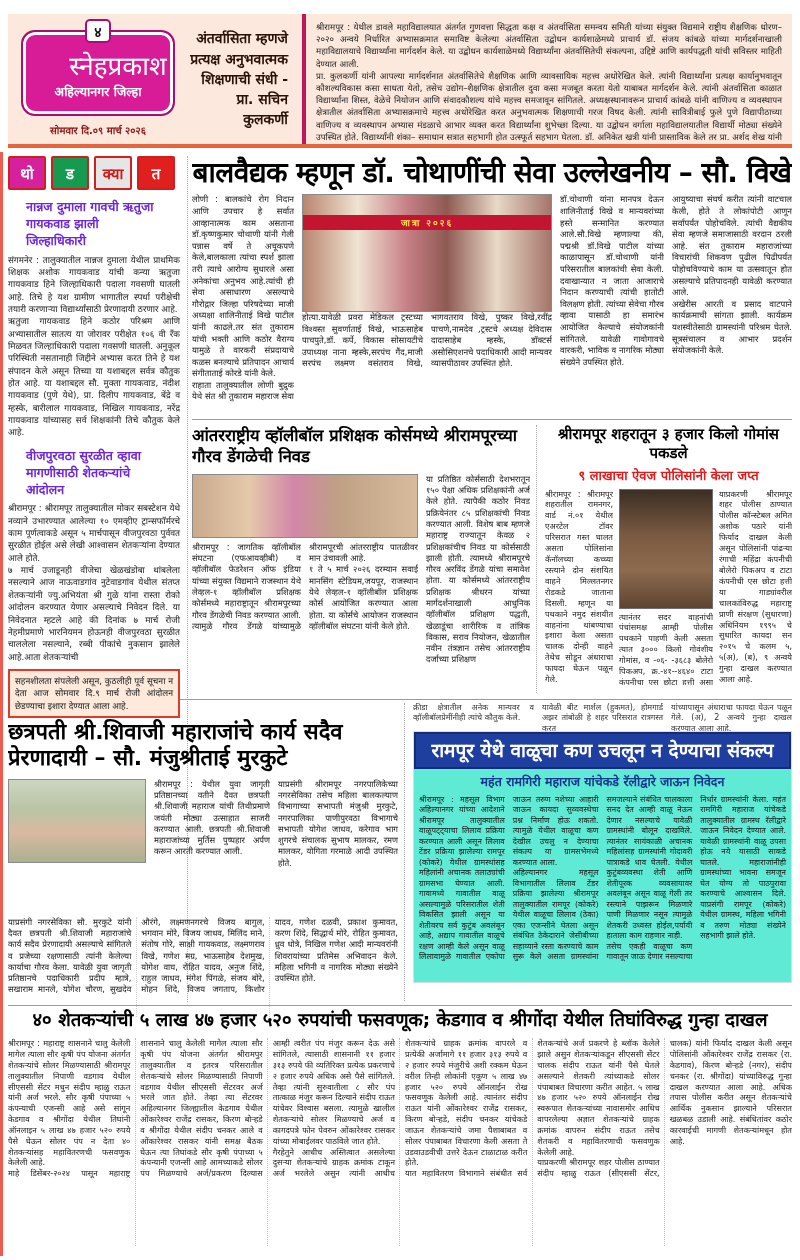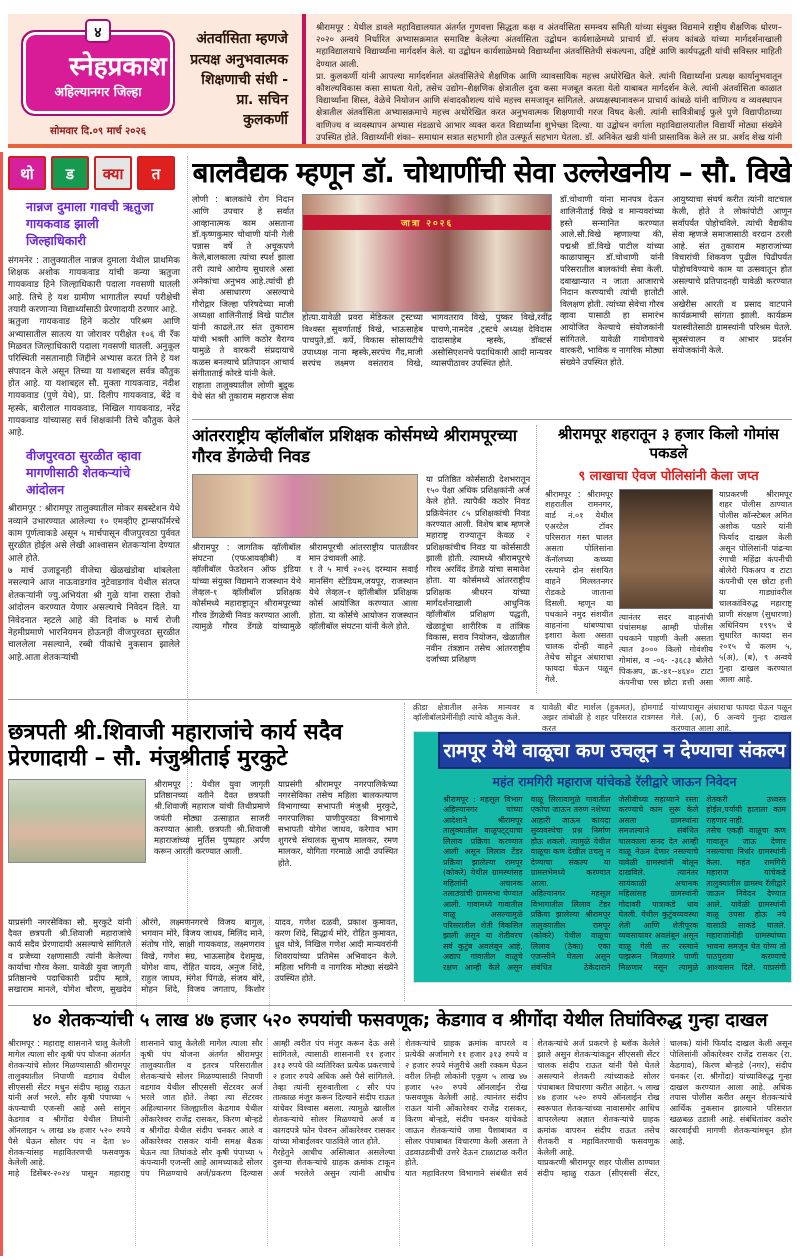--- a/index.html
+++ b/index.html
@@ -9,21 +9,21 @@
   
   .masthead{position:absolute;left:8px;top:14px;width:784px;height:134px;background:#fce8dc;
             border-bottom:4px solid #e8643c;display:flex;box-sizing:border-box;}
   .logo-zone{width:180px;position:relative;text-align:center;}
   .logo-box{position:relative;margin:16px auto 0;width:150px;height:82px;background:#d81b96;
             border:2px solid #a50f74;border-radius:14px;box-shadow:inset 0 0 0 3px #fff;
             color:#fff;display:flex;flex-direction:column;justify-content:center;}
   .logo-badge{position:absolute;top:-13px;left:50%;transform:translateX(-50%);width:26px;height:24px;
               background:#fff;border:2px solid #a50f74;border-radius:5px;font-weight:bold;font-size:14px;
               color:#111;display:flex;align-items:center;justify-content:center;box-sizing:border-box;}
-  .logo-title{font-size:26px;font-weight:bold;line-height:1;margin-top:6px;padding-left:40px;}
+  .logo-title{font-size:26px;font-weight:normal;line-height:1;margin-top:6px;padding-left:40px;}
   .logo-sub{font-size:12.5px;font-weight:bold;margin-top:4px;}
   .date-line{margin-top:7px;font-size:10px;font-weight:bold;color:#8b1a1a;}
   .mast-headline{width:100px;padding:6px 14px 6px 0;display:flex;align-items:center;text-align:right;
                  font-weight:bold;font-size:14px;line-height:1.45;color:#2b1208;border-right:4px solid #be185d;}
   .mast-body{flex:1;padding:7px 10px;font-size:8.6px;line-height:1.42;text-align:justify;color:#222;
              white-space:pre-line;overflow:hidden;}
 
   .edge-strip{position:absolute;left:0;top:152px;width:3px;height:1104px;background:#ee5a4e;}
   .hline{position:absolute;height:1px;background:#9a9a9a;}
   .hl1{left:192px;top:419px;width:600px;}
@@ -91,21 +91,21 @@
   .sh-colA{width:116px;font-size:8.3px;line-height:1.36;text-align:justify;white-space:pre-line;overflow:hidden;height:132px;}
   .sh-colB{flex:1;font-size:8.3px;line-height:1.36;text-align:justify;white-space:pre-line;overflow:hidden;height:132px;}
   .sh-body{margin-top:6px;column-count:3;column-gap:10px;column-rule:1px dotted #ccc;font-size:8.3px;
            line-height:1.36;text-align:justify;white-space:pre-line;height:108px;overflow:hidden;}
 
   
   .rampur{position:absolute;left:404px;top:703px;width:388px;height:298px;padding-left:8px;
           border-left:1px dotted #aaa;box-sizing:border-box;overflow:hidden;}
   .spills{display:flex;gap:8px;font-size:8px;line-height:1.3;color:#333;height:28px;overflow:hidden;justify-content:space-between;}
   .spill{flex:1;text-align:justify;}
-  .rp-wrap{background:#14b8a6;border:1px solid #d6ddf0;padding-left:24px;}
+  .rp-wrap{background:#5eead4;border:1px solid #d6ddf0;}
   .rp-banner{background:#1e3f9f;border:2px solid #142c73;color:#fff;text-align:center;
              font-size:19px;font-weight:bold;padding:6px 2px;line-height:1.1;}
   .rp-sub{text-align:center;font-weight:bold;font-size:12.5px;color:#17348f;padding:4px 0 2px;}
   .rp-body{padding:3px 5px 5px;column-count:4;column-gap:8px;font-size:7.9px;line-height:1.33;
            text-align:justify;white-space:pre-line;height:182px;overflow:hidden;}
 
   
   .fraud{position:absolute;left:8px;top:1009px;width:784px;height:246px;overflow:hidden;}
   .fraud h2{font-size:18.5px;text-align:center;line-height:1.2;margin:0 0 7px;color:#000;}
   .fraud-body{column-count:6;column-gap:10px;column-rule:1px dotted #bbb;font-size:8.1px;line-height:1.34;
@@ -141,20 +141,21 @@
       <div class="bbox" style="background: rgb(22, 154, 79); color: rgb(255, 255, 255);">ड</div>
       <div class="bbox" style="background: #e5e5e5; color: rgb(208, 24, 24);">क्या</div>
       <div class="bbox" style="background: rgb(224, 31, 31); color: rgb(255, 255, 255);">त</div>
     </div>
     <h3>नान्नज दुमाला गावची ऋतुजा गायकवाड झाली जिल्हाधिकारी</h3>
     <div class="rbody">संगमनेर : तालुक्यातील नान्नज दुमाला येथील प्राथमिक शिक्षक अशोक गायकवाड यांची कन्या ऋतुजा गायकवाड हिने जिल्हाधिकारी पदाला गवसणी घातली आहे. तिचे हे यश ग्रामीण भागातील स्पर्धा परीक्षेची तयारी करणाऱ्या विद्यार्थ्यांसाठी प्रेरणादायी ठरणार आहे.
 ऋतुजा गायकवाड हिने कठोर परिश्रम आणि अभ्यासातील सातत्य या जोरावर परीक्षेत १०६ वी रँक मिळवत जिल्हाधिकारी पदाला गवसणी घातली. अनुकूल परिस्थिती नसतानाही जिद्दीने अभ्यास करत तिने हे यश संपादन केले असून तिच्या या यशाबद्दल सर्वत्र कौतुक होत आहे. या यशाबद्दल सौ. मुक्ता गायकवाड, नंदीश गायकवाड (पुणे येथे), प्रा. दिलीप गायकवाड, बेंद्रे व म्हस्के, बारीलाल गायकवाड, निखिल गायकवाड, नरेंद्र गायकवाड यांच्यासह सर्व शिक्षकांनी तिचे कौतुक केले आहे.</div>
     <h3>वीजपुरवठा सुरळीत व्हावा मागणीसाठी  शेतकऱ्यांचे आंदोलन</h3>
     <div class="rbody">श्रीरामपूर : श्रीरामपूर तालुक्यातील मोकर सबस्टेशन येथे नव्याने उभारण्यात आलेल्या १० एमव्हीए ट्रान्सफॉर्मरचे काम पूर्णत्वाकडे असून ५ मार्चपासून वीजपुरवठा पुर्ववत सुरळीत होईल असे लेखी आश्वासन शेतकऱ्यांना देण्यात आले होते.
 ७ मार्च उजाडूनही वीजेचा खेळखंडोबा थांबलेला नसल्याने आज नाऊवाडगांव नुटेवाडगांव येथील संतप्त शेतकऱ्यांनी ज्यु.अभियंता श्री गुळे यांना रास्ता रोको आंदोलन करण्यात येणार असल्याचे निवेदन दिले. या निवेदनात म्हटले आहे की दिनांक ७ मार्च रोजी नेहमीप्रमाणे भारनियमन होऊनही वीजपुरवठा सुरळीत चाललेला नसल्याने, रब्बी पीकांचे नुकसान झालेले आहे.आता शेतकऱ्यांची</div>
+    <div class="alert">सहनशीलता संपलेली असून, कुठलीही पूर्व सूचना न देता आज सोमवार दि.९ मार्च रोजी आंदोलन छेडण्याचा इशारा देण्यात आला आहे.</div>
   </div>
 
   <div class="lead-story">
     <h1>बालवैद्यक म्हणून डॉ. चोथाणींची सेवा उल्लेखनीय – सौ. विखे</h1>
     <div class="lead-cols">
       <div class="lcol c1">लोणी : बालकांचे रोग निदान आणि उपचार हे सर्वात आव्हानात्मक काम असताना डॉ.कृष्णकुमार चोथाणी यांनी गेली पन्नास वर्षे ते अचूकपणे केले,बालकाला त्यांचा स्पर्श झाला तरी त्याचे आरोग्य सुधारले असा अनेकांचा अनुभव आहे.त्यांची ही सेवा असाधारण असल्याचे गौरोद्गार जिल्हा परिषदेच्या माजी अध्यक्षा शालिनीताई विखे पाटील यांनी काढले.तर संत तुकाराम यांची भक्ती आणि कठोर वैराग्य यामुळे ते वारकरी संप्रदायाचे कळस बनल्याचे प्रतिपादन आचार्य संगीताताई कोरडे यांनी केले.
 राहाता तालुक्यातील लोणी बुद्रुक येथे संत श्री तुकाराम महाराज सेवा संस्था व ग्रामस्थांच्या वतीने आयोजित हरिनाम बीज उत्सवात त्या बोलत</div>
       <div class="lead-mid">
         <div class="main-photo">
           <div class="photo-banner">जात्रा २०२६</div>
@@ -199,21 +200,21 @@
       <div class="sh-colA">श्रीरामपूर : येथील युवा जागृती प्रतिष्ठानच्या वतीने दैवत छत्रपती श्री.शिवाजी महाराज यांची तिथीप्रमाणे जयंती मोठ्या उत्साहात साजरी करण्यात आली. छत्रपती श्री.शिवाजी महाराजांच्या मुर्तिस पुष्पहार अर्पण करून आरती करण्यात आली.</div>
       <div class="sh-colB">याप्रसंगी श्रीरामपूर नगरपालिकेच्या नगरसेविका तसेच महिला बालकल्याण विभागाच्या सभापती मंजुश्री मुरकुटे, नगरपालिका पाणीपुरवठा विभागाचे सभापती योगेश जाधव, करेगाव भाग शुगरचे संचालक सुभाष मालकर, रमण मालकर, योगिता गरमाळे आदी उपस्थित होते.</div>
     </div>
     <div class="sh-body">याप्रसंगी नगरसेविका सौ. मुरकुटे यांनी दैवत छत्रपती श्री.शिवाजी महाराजांचे कार्य सदैव प्रेरणादायी असल्याचे सांगितले व प्रजेच्या रक्षणासाठी त्यांनी केलेल्या कार्याचा गौरव केला. यावेळी युवा जागृती प्रतिष्ठानचे पदाधिकारी प्रदीप म्हात्रे, सखाराम मानले, योगेश चौरण, सुखदेव औरंगे, लक्ष्मणनगरचे विजय बागुल, भगवान मोरे, विजय जाधव, मिलिंद माने, संतोष गोरे, साक्षी गायकवाड, लक्ष्मणराव विखे, गणेश मग्र, भाऊसाहेब देशमुख, योगेश वाघ, रोहित यादव, अनुज शिंदे, राहुल जाधव, मंगेश पिंगळे, संजय बोरे, मोहन शिंदे, विजय जगताप, किशोर यादव, गणेश दळवी, प्रकाश कुमावत, करण शिंदे, सिद्धार्थ मोरे, रोहित कुमावत, ध्रुव धोत्रे, निखिल गणेश आदी मान्यवरांनी शिवरायांच्या प्रतिमेस अभिवादन केले. महिला भगिनी व नागरिक मोठ्या संख्येने उपस्थित होते.</div>
   </div>
 
   <div class="rampur">
     <div class="spills">
       <div class="spill">क्रीडा क्षेत्रातील अनेक मान्यवर व व्हॉलीबॉलप्रेमींनीही त्यांचे कौतुक केले.</div>
       <div class="spill">यावेळी बीट मार्शल (हुकमत), होमगार्ड अझर तांबोळी हे शहर परिसरात रात्रगस्त करत</div>
-      <div class="spill">यांच्यापासून अंधाराचा फायदा घेऊन पळून गेले. (अ), 6 अन्वये गुन्हा दाखल करण्यात आला आहे.</div>
+      <div class="spill">यांच्यापासून अंधाराचा फायदा घेऊन पळून गेले. (अ), 2 अन्वये गुन्हा दाखल करण्यात आला आहे.</div>
     </div>
     <div class="rp-wrap">
       <div class="rp-banner" style="background: rgb(30, 63, 159);">रामपूर येथे वाळूचा कण उचलून न देण्याचा संकल्प</div>
       <div class="rp-sub">महंत रामगिरी महाराज यांचेकडे रॅलीद्वारे जाऊन निवेदन</div>
       <div class="rp-body">श्रीरामपूर : महसूल विभाग अहिल्यानगर यांच्या आदेशाने श्रीरामपूर तालुक्यातील वाळूपट्ट्याचा लिलाव प्रक्रिया करण्यात आली असून लिलाव टेंडर प्रक्रिया झालेल्या रामपूर (कोकरे) येथील ग्रामस्थांसह महिलांनी अचानक तलाठ्यांची ग्रामसभा घेण्यात आली. गावामध्ये गावातील वाळू असल्यामुळे परिसरातील शेती विकसित झाली असून या शेतीवरच सर्व कुटुंब अवलंबून आहे, अद्याप गावातील वाळूचे रक्षण आम्ही केले असून वाळू लिलावामुळे गावातील एकोपा जाऊन तरुण नशेच्या आहारी जाऊन कायदा सुव्यवस्थेचा प्रश्न निर्माण होऊ शकतो. त्यामुळे येथील वाळूचा कण देखील उचलु न देण्याचा संकल्प या ग्रामसभेमध्ये करण्यात आला.
 अहिल्यानगर महसूल विभागातील लिलाव टेंडर प्रक्रिया झालेल्या श्रीरामपूर तालुक्यातील रामपूर (कोकरे) येथील वाळूचा लिलाव (ठेका) एका एजन्सीने घेतला असून संबंधित ठेकेदाराने जेसीबीच्या सहाय्याने रस्ता करण्याचे काम सुरू केले असता ग्रामस्थांना समजल्याने संबंधित चालकाला सनद देत आम्ही वाळू नेऊन देणार नसल्याचे यावेळी ग्रामस्थांनी बोलून दाखविले. त्यानंतर सायंकाळी अचानक महिलांसह ग्रामस्थांनी गोदावरी पात्राकडे धाव घेतली. येथील कुटुंबव्यवस्था शेती आणि शेतीपूरक व्यवसायावर अवलंबून असून वाळू गेली तर रस्त्याने पाझरून मिळणारे पाणी मिळणार नसून त्यामुळे शेतकरी उध्वस्त होईल,पर्यायी हाताला काम राहणार नाही.
 तसेच एकही वाळूचा कण गावातून जाऊ देणार नसल्याचा निर्धार ग्रामस्थांनी केला. महंत रामगिरी महाराज यांचेकडे तालुक्यातील ग्रामस्थ रॅलीद्वारे जाऊन निवेदन देण्यात आले. यावेळी ग्रामस्थांनी वाळू उपसा होऊ नये यासाठी साकडे घातले. महाराजांनीही ग्रामस्थांच्या भावना समजून घेत योग्य तो पाठपुरावा करण्याचे आश्वासन दिले. याप्रसंगी रामपूर (कोकरे) येथील ग्रामस्थ, महिला भगिनी व तरुण मोठ्या संख्येने सहभागी झाले होते.</div>
     </div>
   </div>
 

